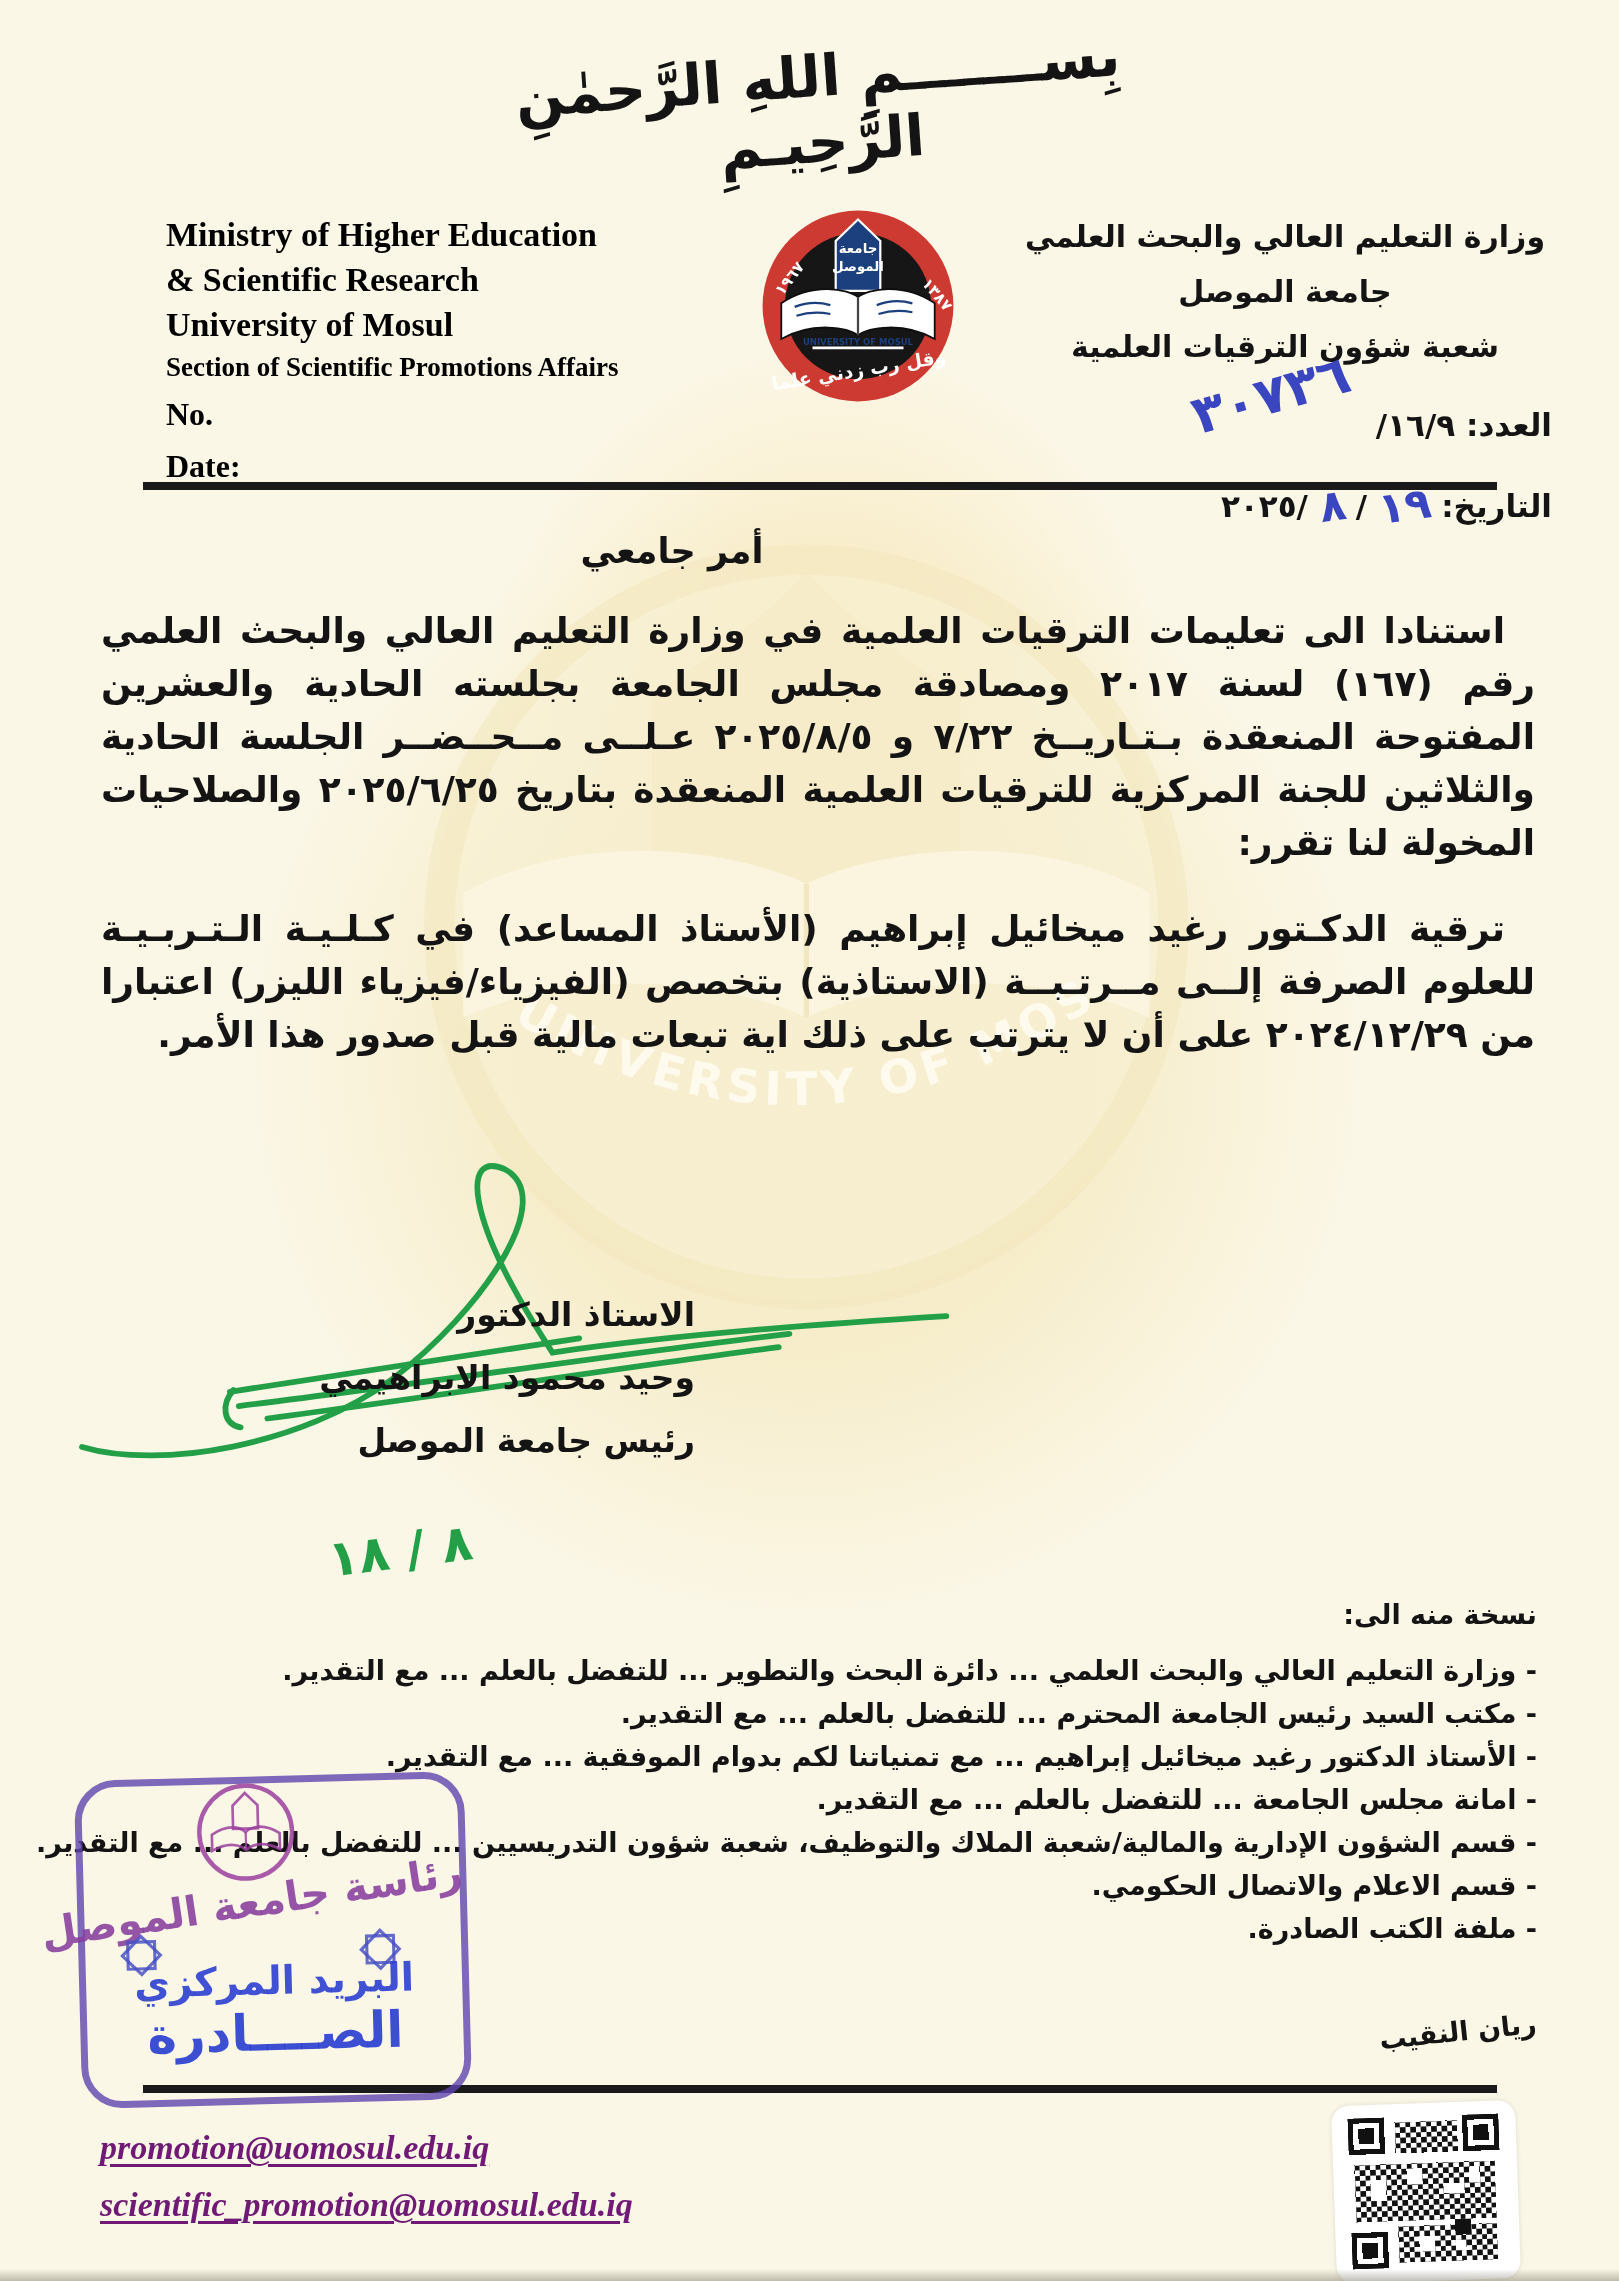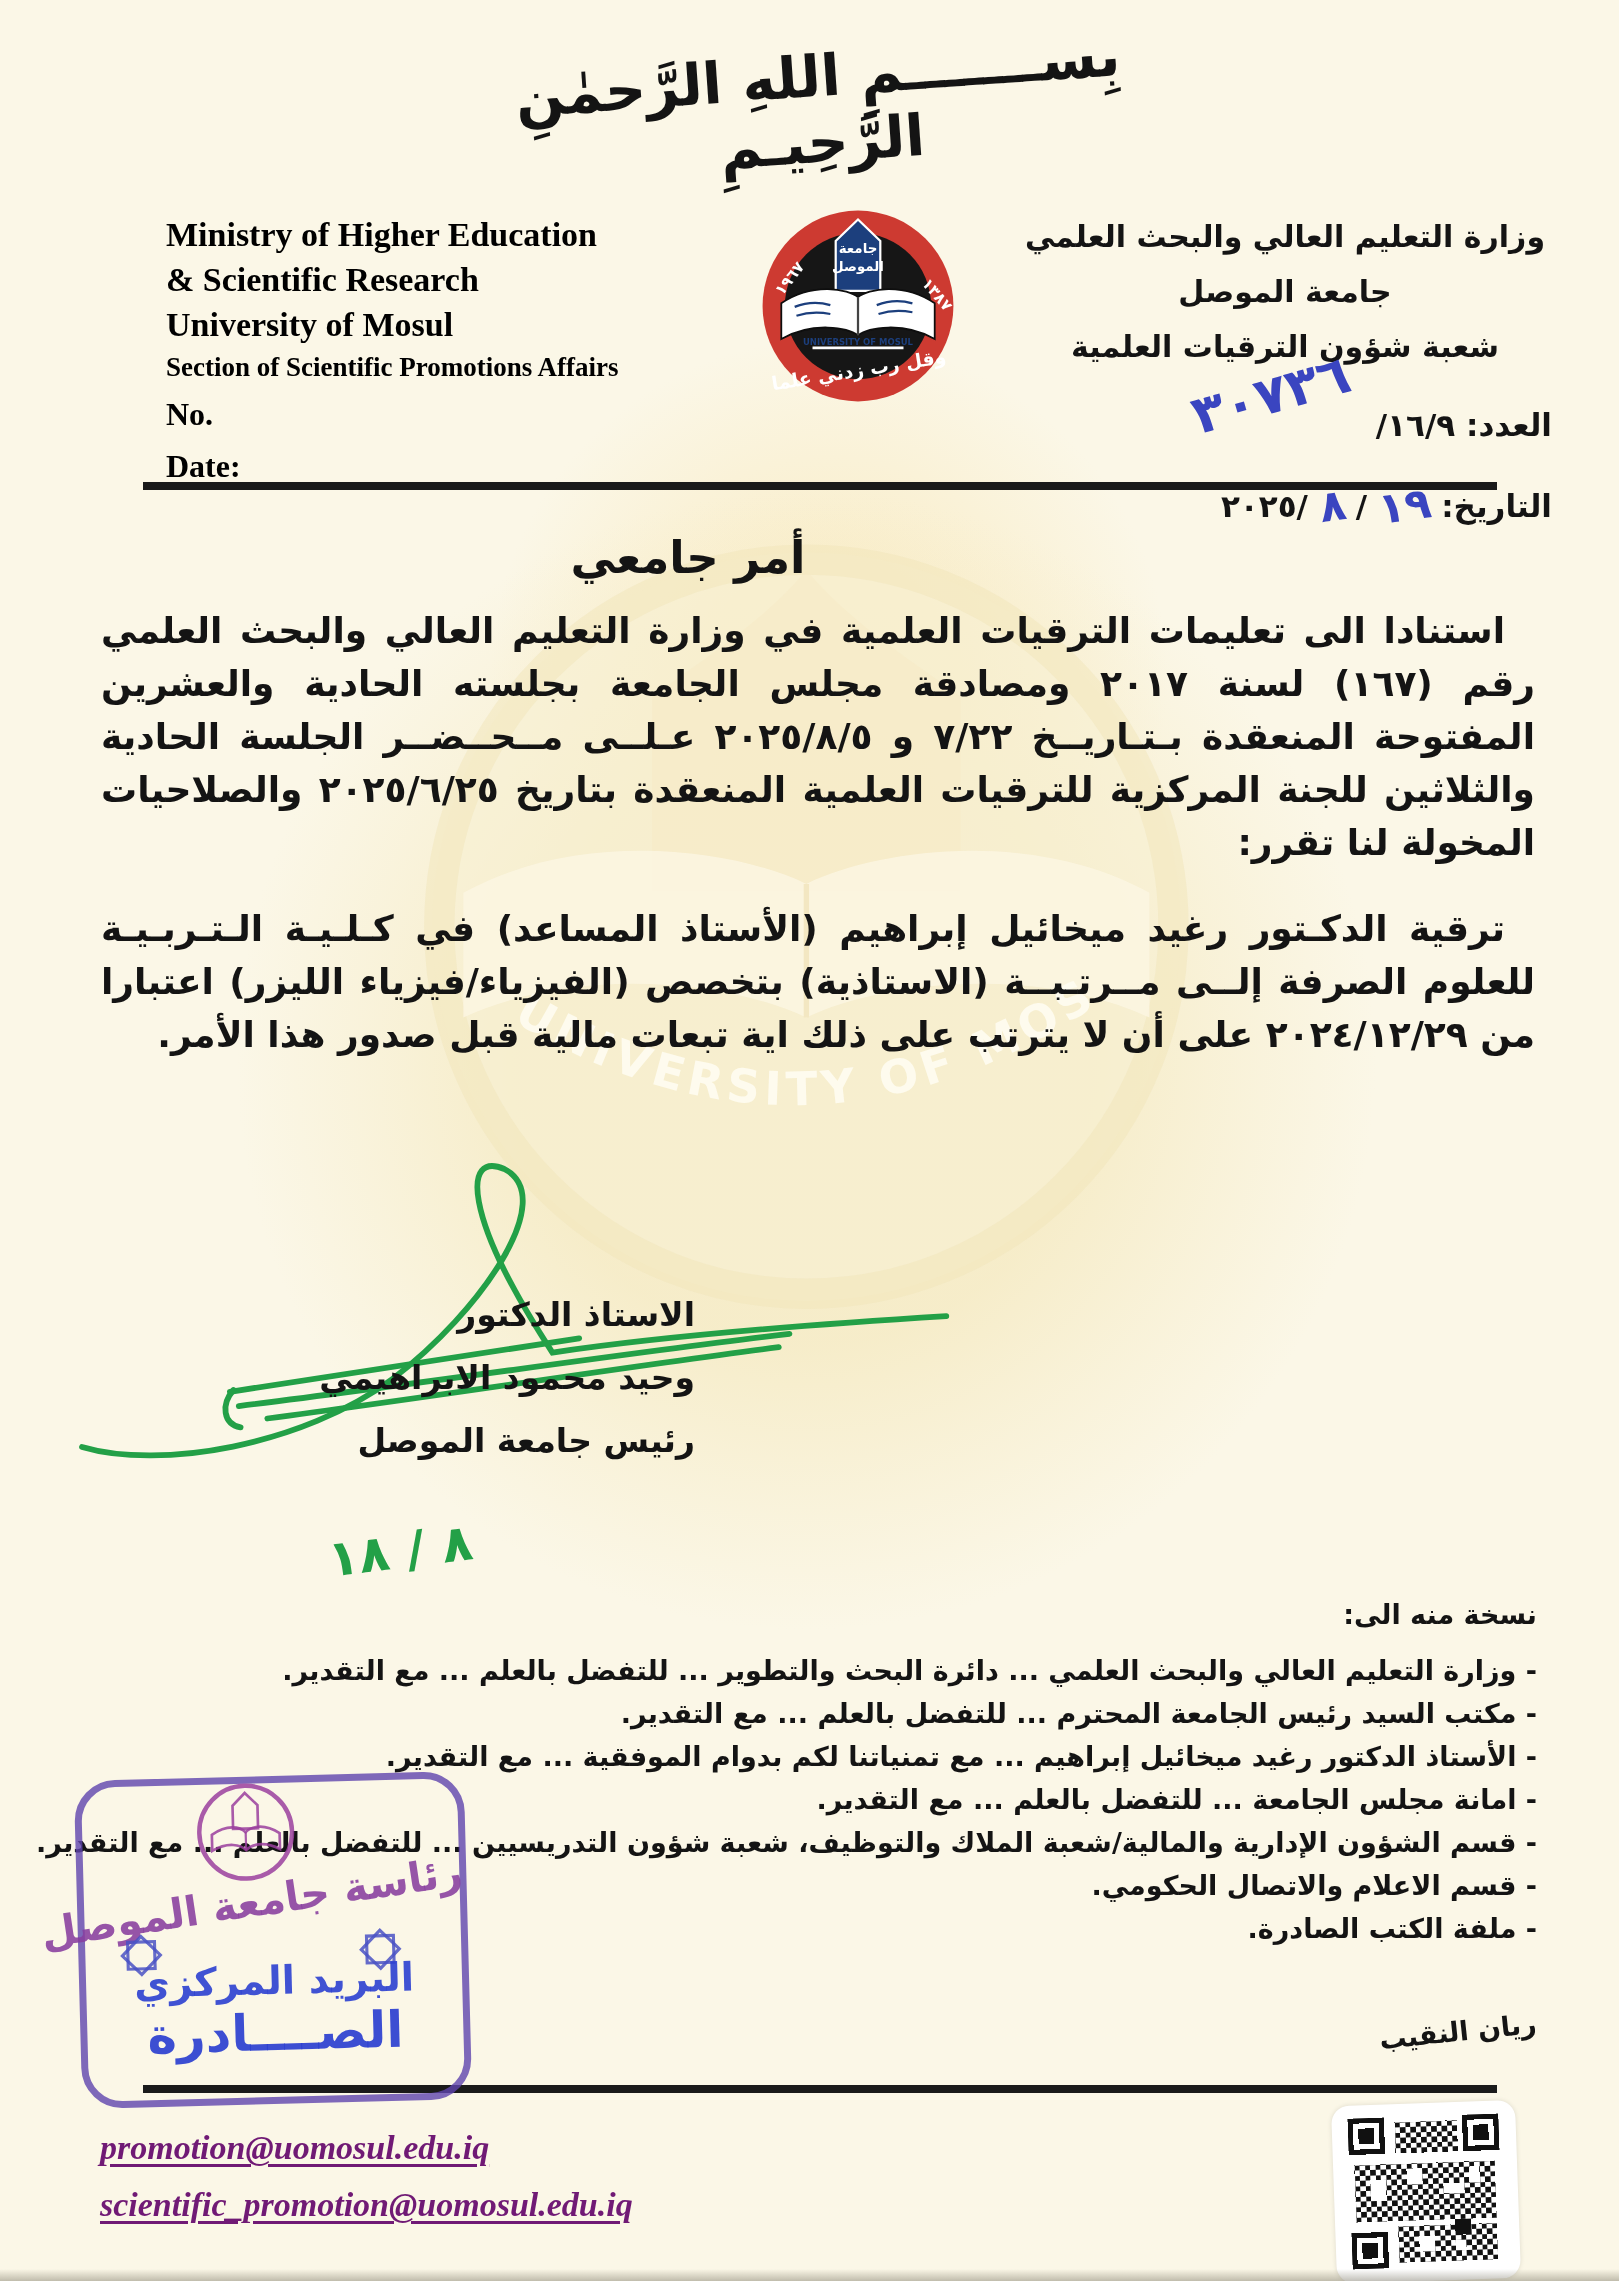--- a/index.html
+++ b/index.html
@@ -29,21 +29,21 @@
     font-weight:700;font-size:30px;line-height:55px;}
   .hdr-ar .num-line{ text-align:right;padding-right:18px;font-size:31px;margin-top:25px;line-height:52px;}
   .hand{color:#3a45c0;font-weight:700;}
   .hand-number{right:267px;top:364px;z-index:3;color:#3a45c0;font-size:53px;font-weight:700;
     letter-spacing:9px;transform:rotate(-16deg);direction:ltr;}
   .hand-inline{display:inline-block;font-size:43px;transform:rotate(-8deg) translateY(3.6px);}
   .rule{height:8px;background:#1a1a1a;z-index:2;}
   .rule1{left:143px;top:482px;width:1354px;}
   .rule2{left:143px;top:2085px;width:1354px;}
   
-  .title{left:0;top:531px;width:1344px;text-align:center;font-size:45px;font-weight:700;z-index:2;padding-left:16px;}
+  .title{left:0;top:531px;width:1344px;text-align:center;font-size:35px;font-weight:700;z-index:2;}
   .body-text{left:85px;top:604px;width:1450px;z-index:2;direction:rtl;text-align:justify;
     font-size:36px;font-weight:700;line-height:53px;}
   .body-text p{margin:0 0 33px 16px;text-indent:30px;}
   
   .sig-svg{left:0;top:0;z-index:2;}
   .sig-block{left:214px;top:1283px;width:481px;z-index:2;direction:rtl;text-align:right;
     font-size:33px;font-weight:700;line-height:63px;}
   .sig-date{left:328px;top:1522px;z-index:2;color:#23a047;font-size:50px;font-weight:700;
     direction:ltr;letter-spacing:12.5px;transform:rotate(-7deg);}
   

